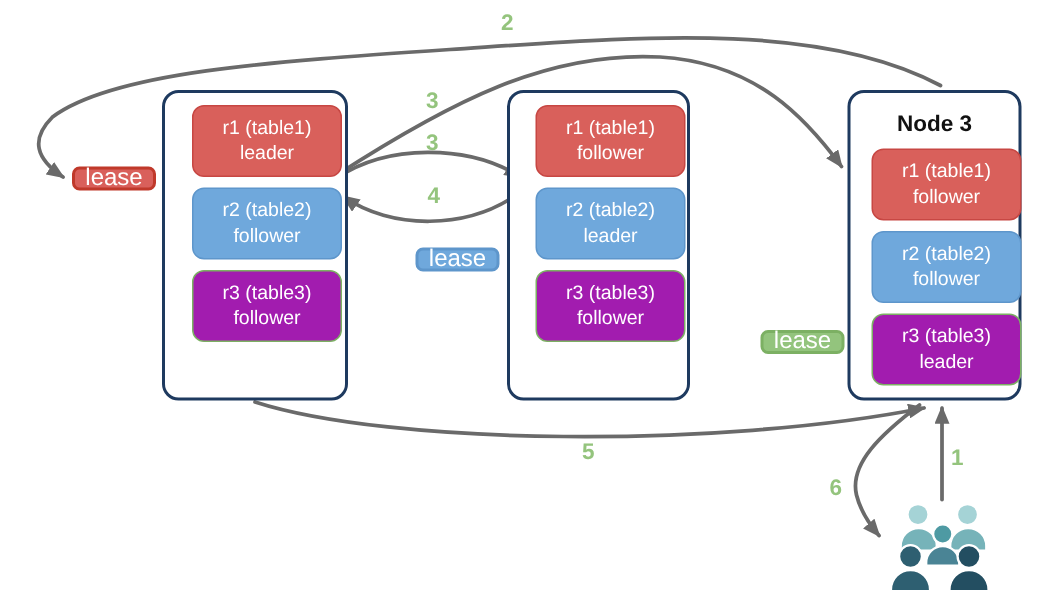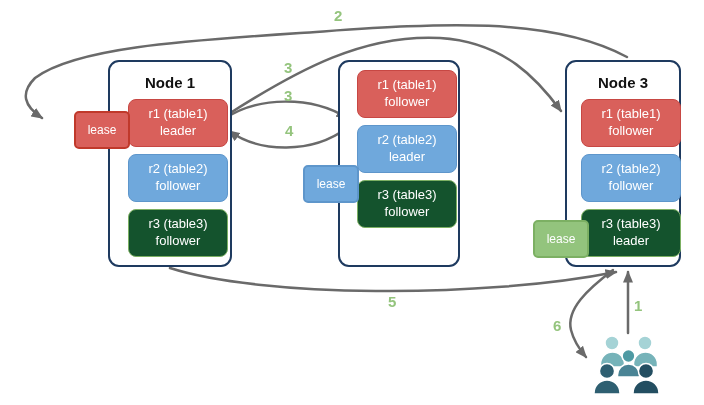--- a/index.html
+++ b/index.html
@@ -17,24 +17,24 @@
   #node3{left:565px;width:116px;}
   .node-title{text-align:center;font-weight:bold;font-size:15px;color:#111;margin-top:12px;}
   .ranges{display:flex;flex-direction:column;align-items:center;gap:7px;margin-top:8px;padding-left:16px;}
   .range{
     width:100px;height:48px;border-radius:8px;border:1px solid;box-sizing:border-box;
     display:flex;flex-direction:column;justify-content:center;align-items:center;
     color:#fff;font-size:13px;line-height:1.3;text-align:center;
   }
   .range.red{background:#D9605B;border-color:#C74743;}
   .range.blue{background:#6FA8DC;border-color:#5E96CB;}
-  .range.green{background:#14532d;border-color:#7CB063;align-items:center;}
+  .range.green{background:#a21caf;border-color:#7CB063;align-items:center;}
   .lease{
-    position:absolute;width:56px;height:38px;border-radius:5px;box-sizing:border-box;
-    color:#fff;font-size:12px;display:flex;align-items:center;justify-content:center;margin-left:26px;
+    position:absolute;width:56px;height:16px;border-radius:5px;box-sizing:border-box;
+    color:#fff;font-size:16px;display:flex;align-items:center;justify-content:center;
   }
   #lease-red{left:48px;top:111px;background:#D9605B;border:2px solid #C0392B;}
   #lease-blue{left:277px;top:165px;background:#6FA8DC;border:2px solid #5E96CB;}
   #lease-green{left:507px;top:220px;background:#93C47D;border:2px solid #7CB063;}
   .step{position:absolute;color:#94C47D;font-weight:bold;font-size:15px;}
   #step2{left:334px;top:7px;}
   #step3a{left:284px;top:59px;}
   #step3b{left:284px;top:87px;}
   #step4{left:285px;top:122px;}
   #step5{left:388px;top:293px;}
@@ -72,21 +72,20 @@
       <path d="M 617.5 377 L 617.5 375 A 11 11 0 0 1 639.5 375 L 639.5 377 Z" fill="#4A8495"></path>
 
       <circle cx="607" cy="371" r="7.6" fill="#2E5F71"></circle>
       <path d="M 594 394 L 594 393 A 13 13 0 0 1 620 393 L 620 394 Z" fill="#2E5F71"></path>
       <circle cx="646" cy="371" r="7.6" fill="#234E61"></circle>
       <path d="M 633 394 L 633 393 A 13 13 0 0 1 659 393 L 659 394 Z" fill="#234E61"></path>
     </g>
   </svg>
 
   <div class="node" id="node1">
-    <div class="node-title">Node 1</div>
     <div class="ranges">
       <div class="range red">
         <span>r1 (table1)</span>
         <span>leader</span>
       </div>
       <div class="range blue">
         <span>r2 (table2)</span>
         <span>follower</span>
       </div>
       <div class="range green">

